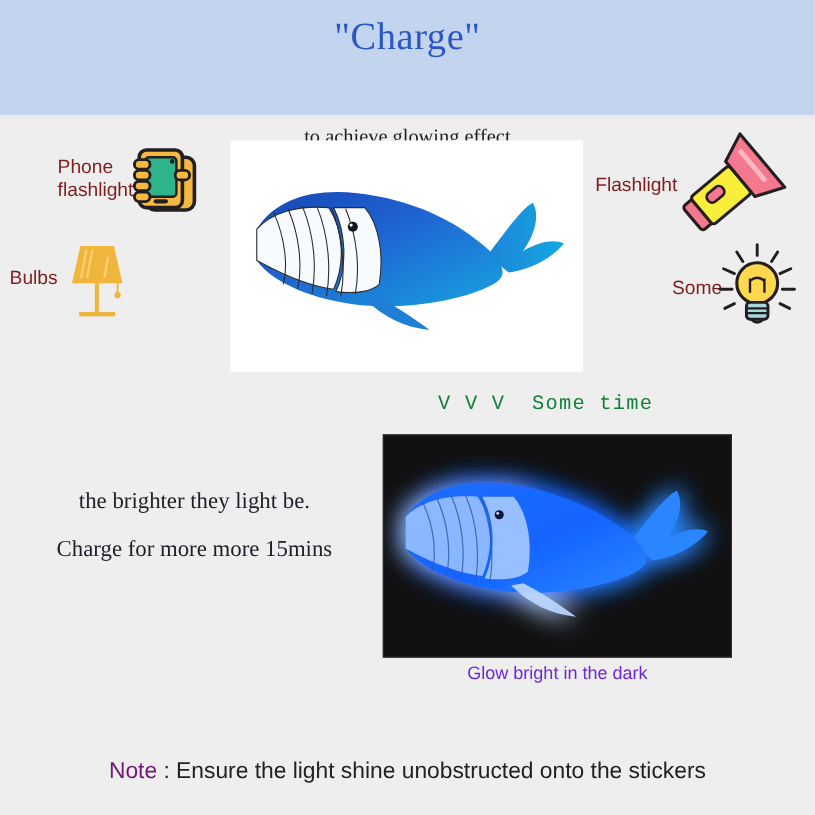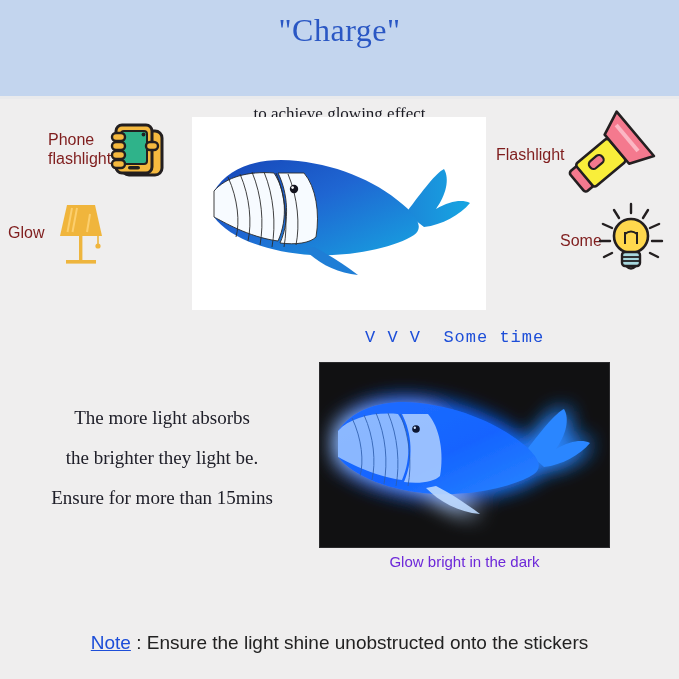--- a/index.html
+++ b/index.html
@@ -54,39 +54,39 @@
   .caption-dark{
     position:absolute;left:319px;top:553px;width:291px;text-align:center;
     font-family:"Liberation Sans", sans-serif;
     font-size:15px;color:#6d28d9;
   }
 
   
   .sometime{
     position:absolute;left:365px;top:328px;
     font-family:"Liberation Mono", monospace;
-    font-size:17px;color:#1d4ed8;letter-spacing:1px;
+    font-size:17px;color:#15803d;letter-spacing:1px;
     white-space:pre;
   }
 
   
   .para{
     position:absolute;left:22px;top:398px;width:280px;
     font-family:"Liberation Serif", serif;
     font-size:19px;color:#20202a;text-align:center;line-height:40px;
   }
   .para div{white-space:nowrap;}
 
   
   .note{
     position:absolute;left:0;top:632px;width:679px;text-align:center;
     font-family:"Liberation Sans", sans-serif;
     font-size:19px;color:#222;
   }
-  .note .kw{color:#1d4ed8;text-decoration:underline;}
+  .note .kw{color:#701a75;}
 
   
   .icon{position:absolute;}
 </style>
 </head>
 <body>
 
 <div class="page">
 
   <div class="header">
@@ -112,21 +112,21 @@
 
       <rect x="4" y="16" width="13" height="8" rx="4" fill="#f5b93f" stroke="#231f20" stroke-width="2.4"></rect>
       <rect x="4" y="25" width="13" height="8" rx="4" fill="#f5b93f" stroke="#231f20" stroke-width="2.4"></rect>
       <rect x="4" y="34" width="13" height="8" rx="4" fill="#f5b93f" stroke="#231f20" stroke-width="2.4"></rect>
       <rect x="4" y="43" width="13" height="8" rx="4" fill="#f5b93f" stroke="#231f20" stroke-width="2.4"></rect>
 
       <rect x="38" y="25" width="12" height="8" rx="4" fill="#f5b93f" stroke="#231f20" stroke-width="2.4"></rect>
     </svg>
   </div>
 
-  <div class="lbl" style="left:8px;top:223px;">Glow</div>
+  <div class="lbl" style="left:8px;top:223px;">Bulbs</div>
 
   <div class="icon" style="left:52px;top:196px;width:62px;height:72px;">
     <svg width="62" height="72" viewBox="0 0 62 72">
       <polygon points="15,9 43,9 50,40 8,40" fill="#f0b53c"></polygon>
       <line x1="20" y1="12" x2="15.5" y2="36" stroke="#fccf6e" stroke-width="2"></line>
       <line x1="25" y1="12" x2="20.5" y2="36" stroke="#fccf6e" stroke-width="2"></line>
       <line x1="38" y1="18" x2="35" y2="36" stroke="#fccf6e" stroke-width="2"></line>
       <rect x="27" y="40" width="3.4" height="26" fill="#eeb53d"></rect>
       <rect x="14" y="64" width="30" height="3.6" fill="#eeb53d"></rect>
       <line x1="46" y1="40" x2="46" y2="48" stroke="#eeb53d" stroke-width="1.6"></line>
@@ -209,23 +209,22 @@
       <path d="M112 132 C126 146 144 156 166 158 C150 146 134 136 122 130 Z" fill="#1f7ed6"></path>
 
       <circle cx="102" cy="72" r="4.2" fill="#14141e"></circle>
       <circle cx="100.6" cy="70.6" r="1.3" fill="#ffffff"></circle>
     </svg>
   </div>
 
   <div class="sometime">V V V  Some time</div>
 
   <div class="para">
-    <div>The more light absorbs</div>
     <div>the brighter they light be.</div>
-    <div>Ensure for more than 15mins</div>
+    <div>Charge for more more 15mins</div>
   </div>
 
   <div class="photo-dark">
     <svg width="289" height="184" viewBox="0 0 289 184">
       <defs>
         <filter id="glow" x="-60%" y="-60%" width="220%" height="220%">
           <feGaussianBlur stdDeviation="11" result="b"></feGaussianBlur>
           <feMerge>
             <feMergeNode in="b"></feMergeNode>
               <feMergeNode in="b"></feMergeNode>

